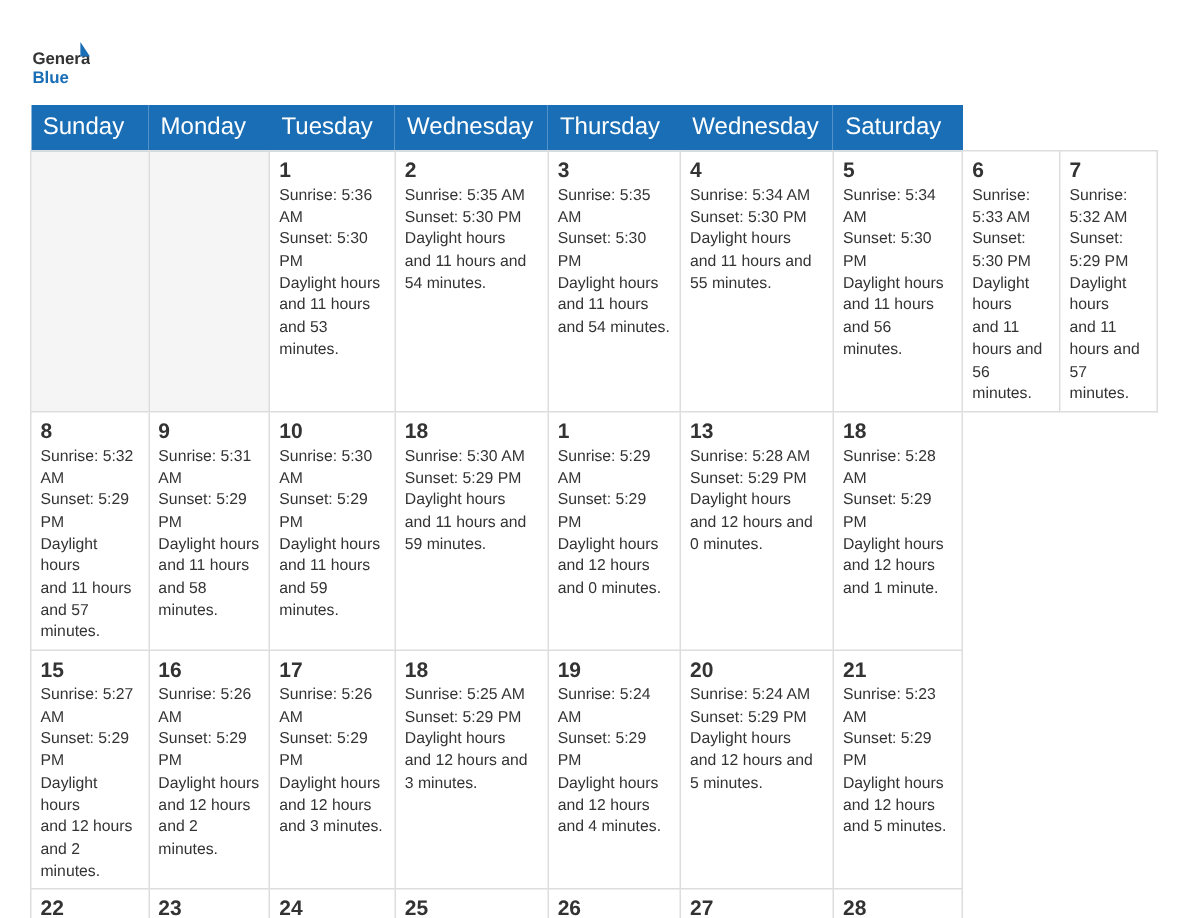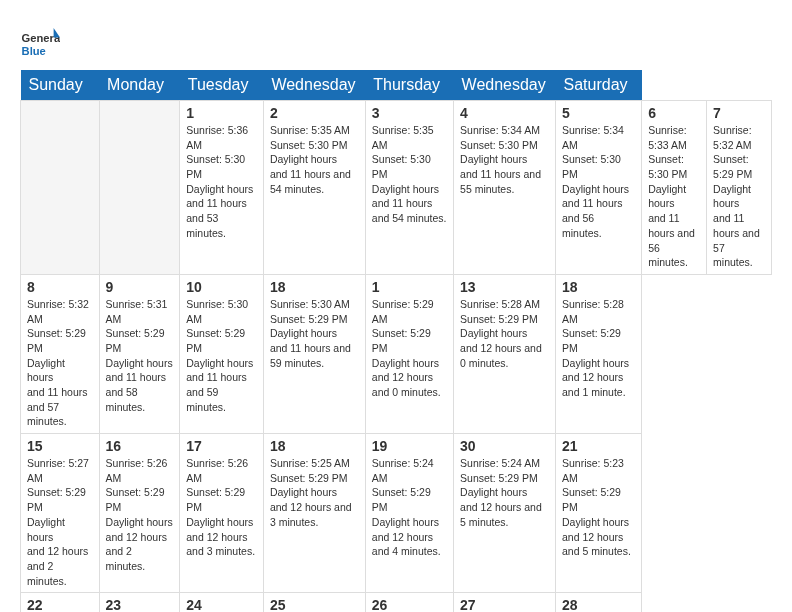--- a/index.html
+++ b/index.html
@@ -184,21 +184,21 @@
         </td>
         <td>
           <span class="day-num">18</span>
           <div class="cell-content">Sunrise: 5:25 AM<br>Sunset: 5:29 PM<br>Daylight hours<br>and 12 hours and 3 minutes.</div>
         </td>
         <td>
           <span class="day-num">19</span>
           <div class="cell-content">Sunrise: 5:24 AM<br>Sunset: 5:29 PM<br>Daylight hours<br>and 12 hours and 4 minutes.</div>
         </td>
         <td>
-          <span class="day-num">30</span>
+          <span class="day-num">20</span>
           <div class="cell-content">Sunrise: 5:24 AM<br>Sunset: 5:29 PM<br>Daylight hours<br>and 12 hours and 5 minutes.</div>
         </td>
         <td>
           <span class="day-num">21</span>
           <div class="cell-content">Sunrise: 5:23 AM<br>Sunset: 5:29 PM<br>Daylight hours<br>and 12 hours and 5 minutes.</div>
         </td>
       </tr>
       <tr>
         <td>
           <span class="day-num">22</span>

